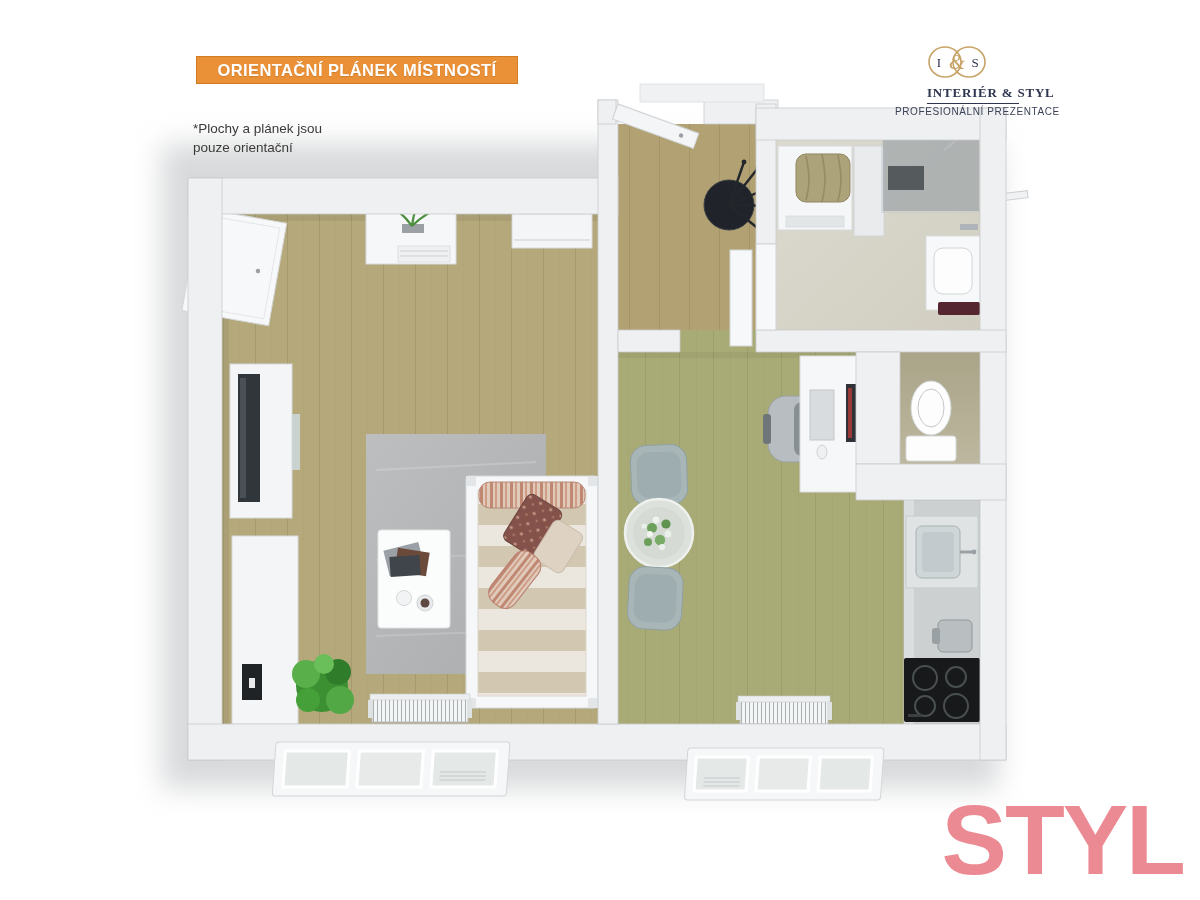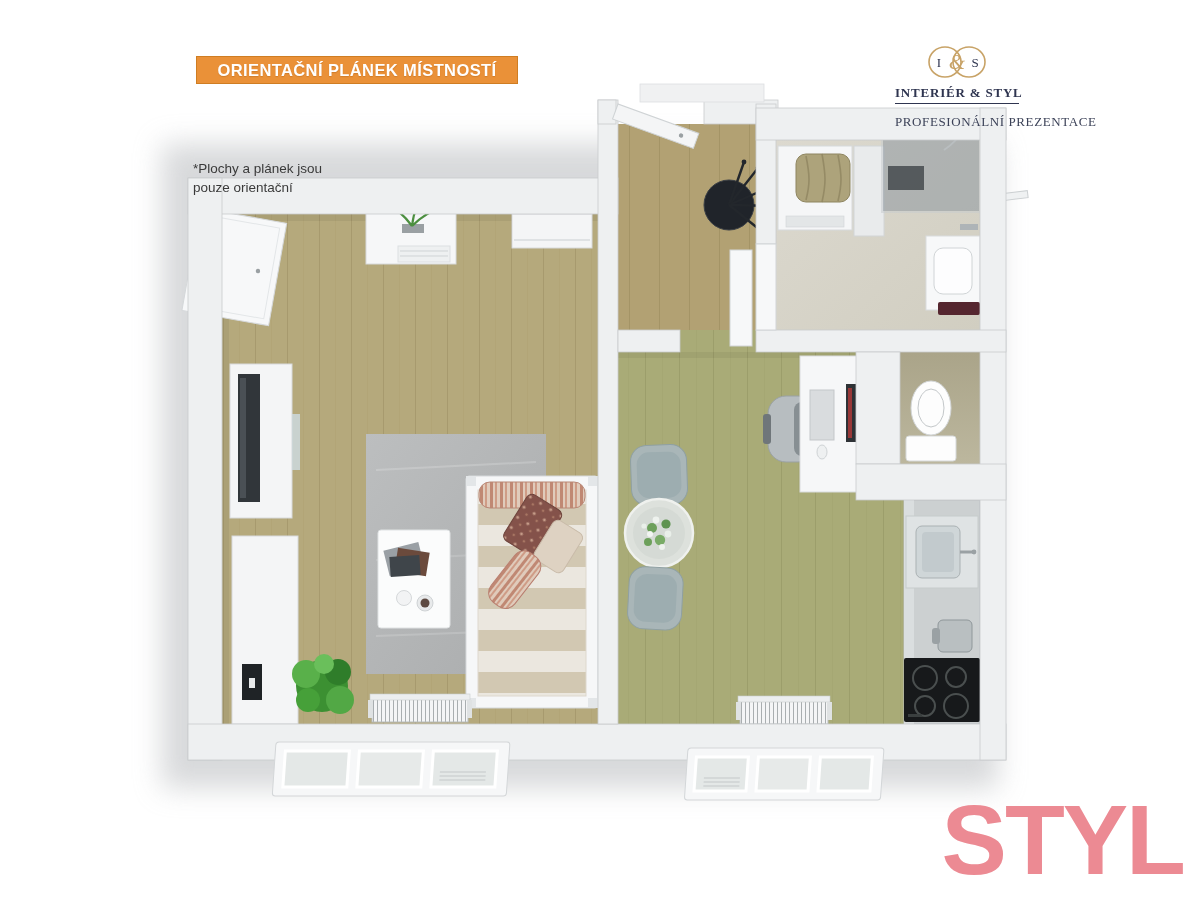--- a/index.html
+++ b/index.html
@@ -9,31 +9,31 @@
   }
   .banner{
     position:absolute;left:196px;top:56px;width:322px;height:28px;
     background:#ea9138;border:1px solid #cf7d22;box-sizing:border-box;
     display:flex;align-items:center;justify-content:center;
     color:#ffffff;font-size:16.5px;font-weight:bold;letter-spacing:.4px;
     text-shadow:0 1px 1px rgba(160,90,20,.35);
   }
   .disclaimer{
     position:absolute;left:193px;top:119px;
-    font-size:13.5px;color:#3a3a3a;line-height:19px;margin-top:40px;
+    font-size:13.5px;color:#3a3a3a;line-height:19px;
   }
   .logo{position:absolute;left:895px;top:42px;width:124px;text-align:center;}
   .logo-name{
     font-family:"Liberation Serif",serif;color:#2f3550;font-size:13px;
     letter-spacing:.8px;white-space:nowrap;border-bottom:1.5px solid #2f3550;
-    padding-bottom:2px;margin-top:-3px;font-weight:bold;
+    padding-bottom:2px;margin-top:-3px;font-weight:bold;margin-left:32px;
   }
   .logo-tagline{
-    font-family:Liberation Serif, serif;font-size:13px;letter-spacing:.6px;
-    color:#3c4258;margin-top:10px;white-space:nowrap;
+    font-family:Liberation Sans, sans-serif;font-size:10px;letter-spacing:.6px;
+    color:#3c4258;margin-top:2px;white-space:nowrap;
   }
   .watermark{
     position:absolute;right:16px;bottom:20px;
     font-size:98px;font-weight:bold;color:#ec8a93;
     letter-spacing:-2px;line-height:.82;
   }
   svg text{font-family:"Liberation Serif",serif;}
 </style>
 </head>
 <body>

